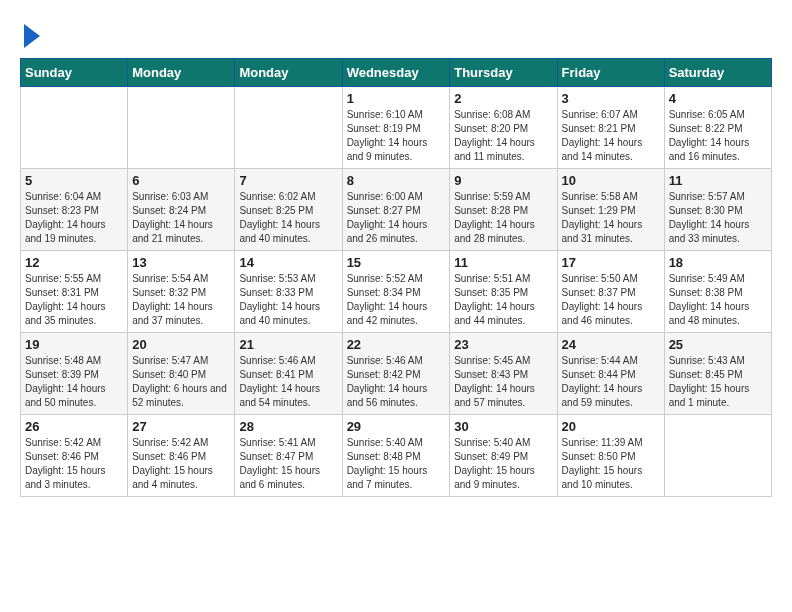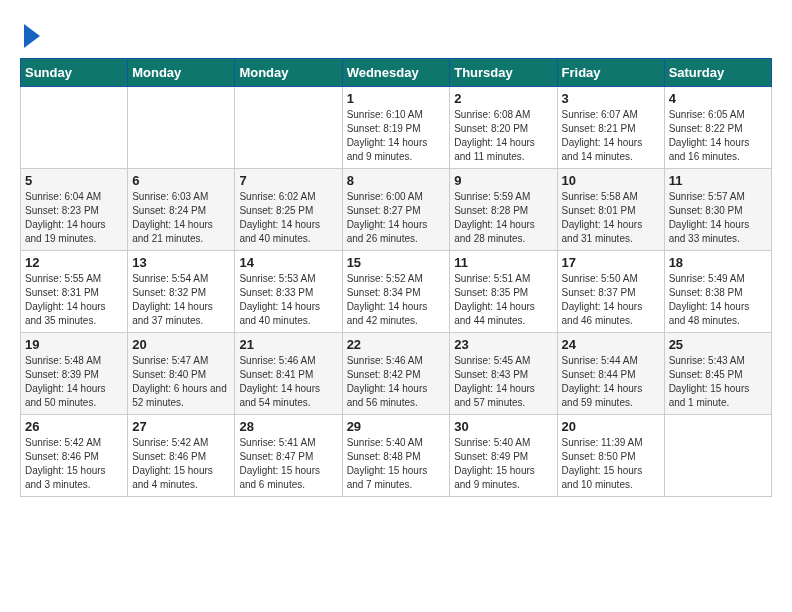--- a/index.html
+++ b/index.html
@@ -165,21 +165,21 @@
       </td>
         <td>
         <div class="cell-date">9</div>
         <div class="cell-info">Sunrise: 5:59 AM</div>
         <div class="cell-info">Sunset: 8:28 PM</div>
         <div class="cell-info">Daylight: 14 hours and 28 minutes.</div>
       </td>
         <td>
         <div class="cell-date">10</div>
         <div class="cell-info">Sunrise: 5:58 AM</div>
-        <div class="cell-info">Sunset: 8:01 PM</div>
+        <div class="cell-info">Sunset: 1:29 PM</div>
         <div class="cell-info">Daylight: 14 hours and 31 minutes.</div>
       </td>
         <td>
         <div class="cell-date">11</div>
         <div class="cell-info">Sunrise: 5:57 AM</div>
         <div class="cell-info">Sunset: 8:30 PM</div>
         <div class="cell-info">Daylight: 14 hours and 33 minutes.</div>
       </td>
       </tr>
       <tr>

